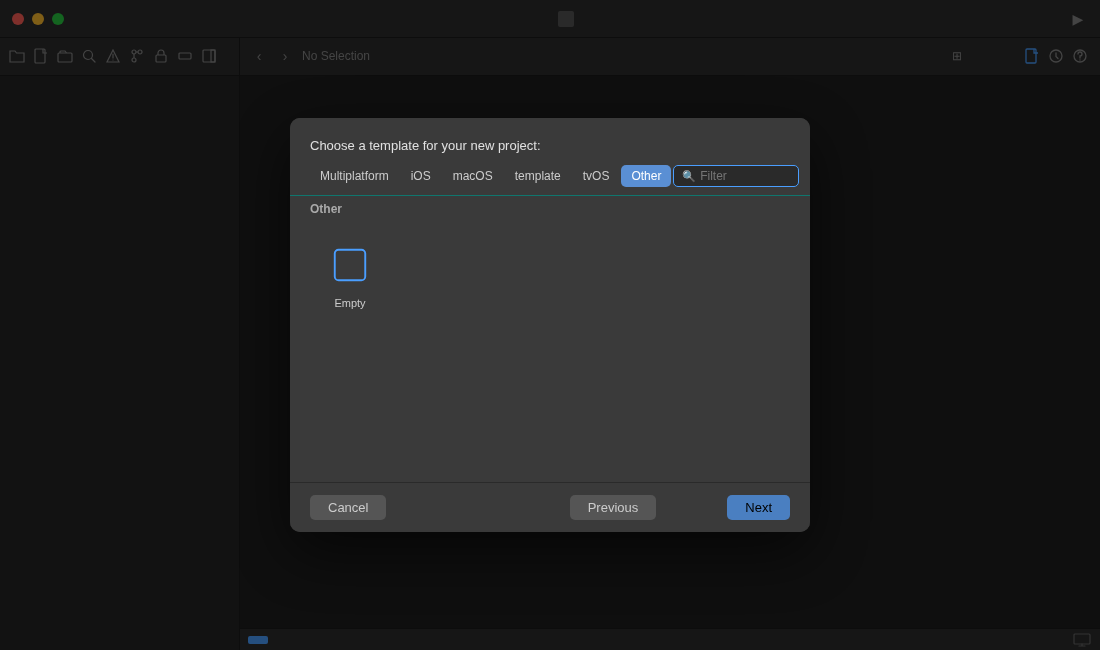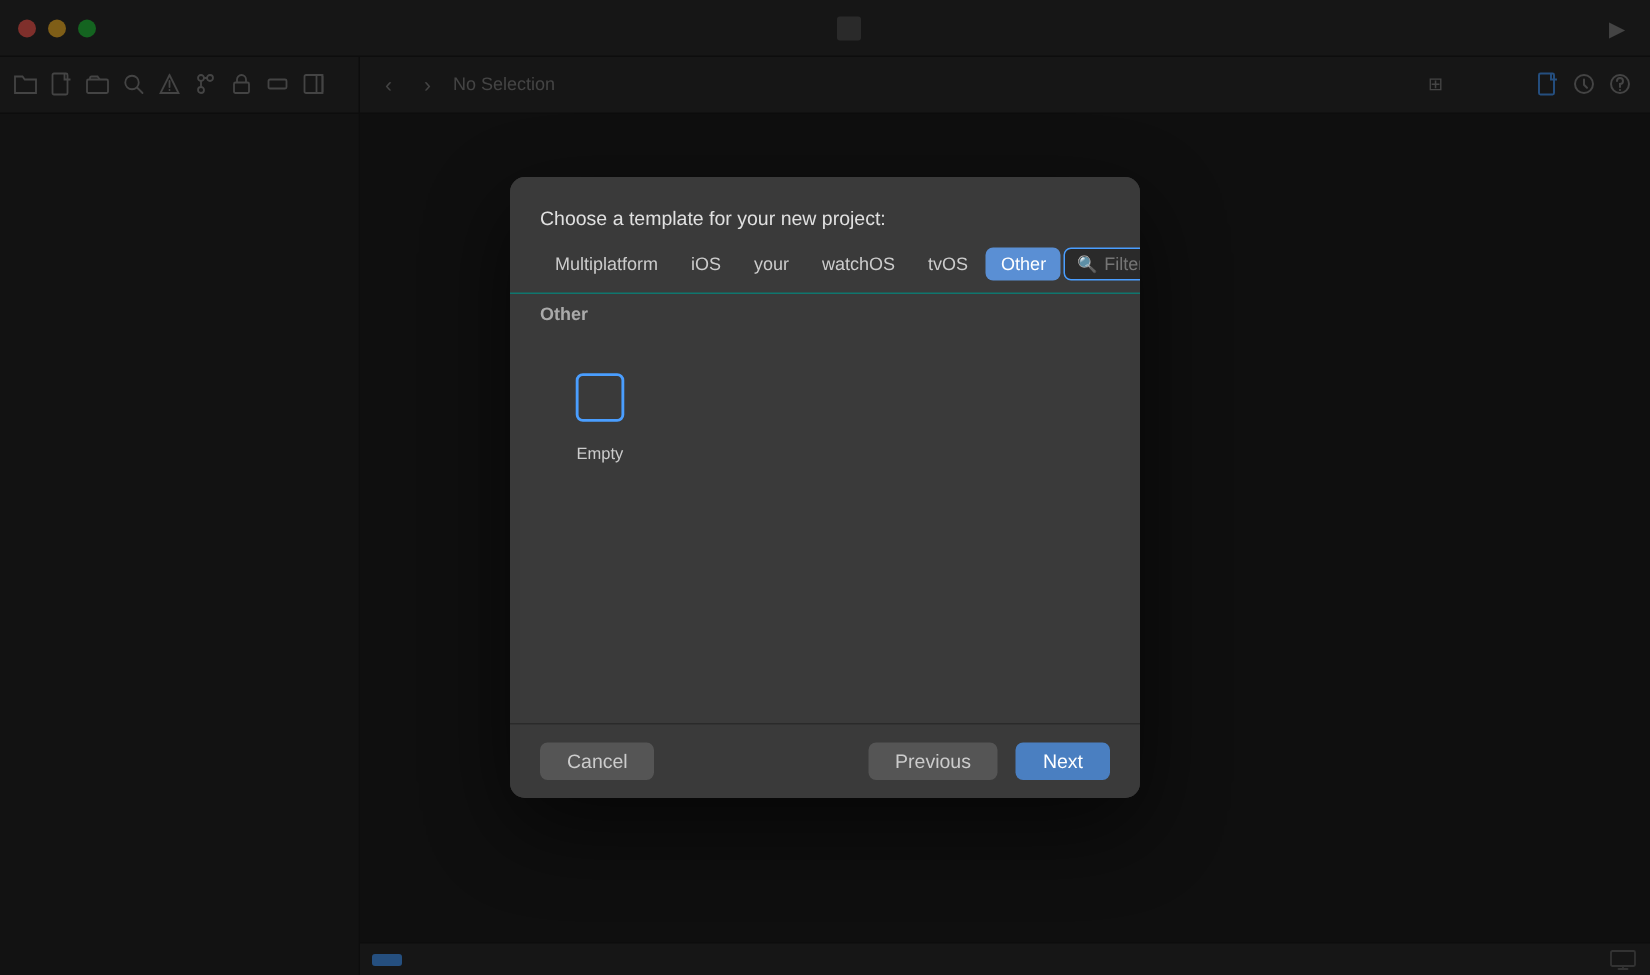--- a/index.html
+++ b/index.html
@@ -162,21 +162,21 @@
       display: flex;
       align-items: center;
       justify-content: center;
       z-index: 100;
     }
 
     
     .dialog {
       background: #3a3a3a;
       border-radius: 10px;
-      width: 420px;
+      width: 520px;
       box-shadow: 0 20px 60px rgba(0,0,0,0.6);
       overflow: hidden;
     }
 
     .dialog-header {
       padding: 20px 20px 12px 20px;
       background: #3a3a3a;
     }
 
     .dialog-title {
@@ -317,26 +317,27 @@
       color: #ccc;
     }
 
     .btn-secondary {
       background: #555;
       color: #ccc;
     }
 
     .btn-primary {
       background: #4a7fc1;
-      color: #ffffff;
+      color: #000000;
+      margin-left: 45px;
     }
 
     .footer-right {
       display: flex;
-      gap: 12px;
+      gap: 26px;
     }
 
     .right-panel-top {
       display: flex;
       gap: 4px;
     }
 
     
     .top-bar-row {
       display: flex;
@@ -495,22 +496,22 @@
 <div class="overlay">
   <div class="dialog">
 
     <div class="dialog-header">
       <div class="dialog-title">Choose a template for your new project:</div>
     </div>
 
     <div class="tabs">
       <button class="tab">Multiplatform</button>
       <button class="tab">iOS</button>
-      <button class="tab">your</button>
-      <button class="tab">watchOS</button>
+      <button class="tab">macOS</button>
+      <button class="tab">template</button>
       <button class="tab">tvOS</button>
       <button class="tab active">Other</button>
       <div class="filter-input-wrap">
         <span class="filter-icon">🔍</span>
         <input class="filter-input" type="text" placeholder="Filter" style="">
       </div>
     </div>
 
     <div class="category-label">Other</div>
 

